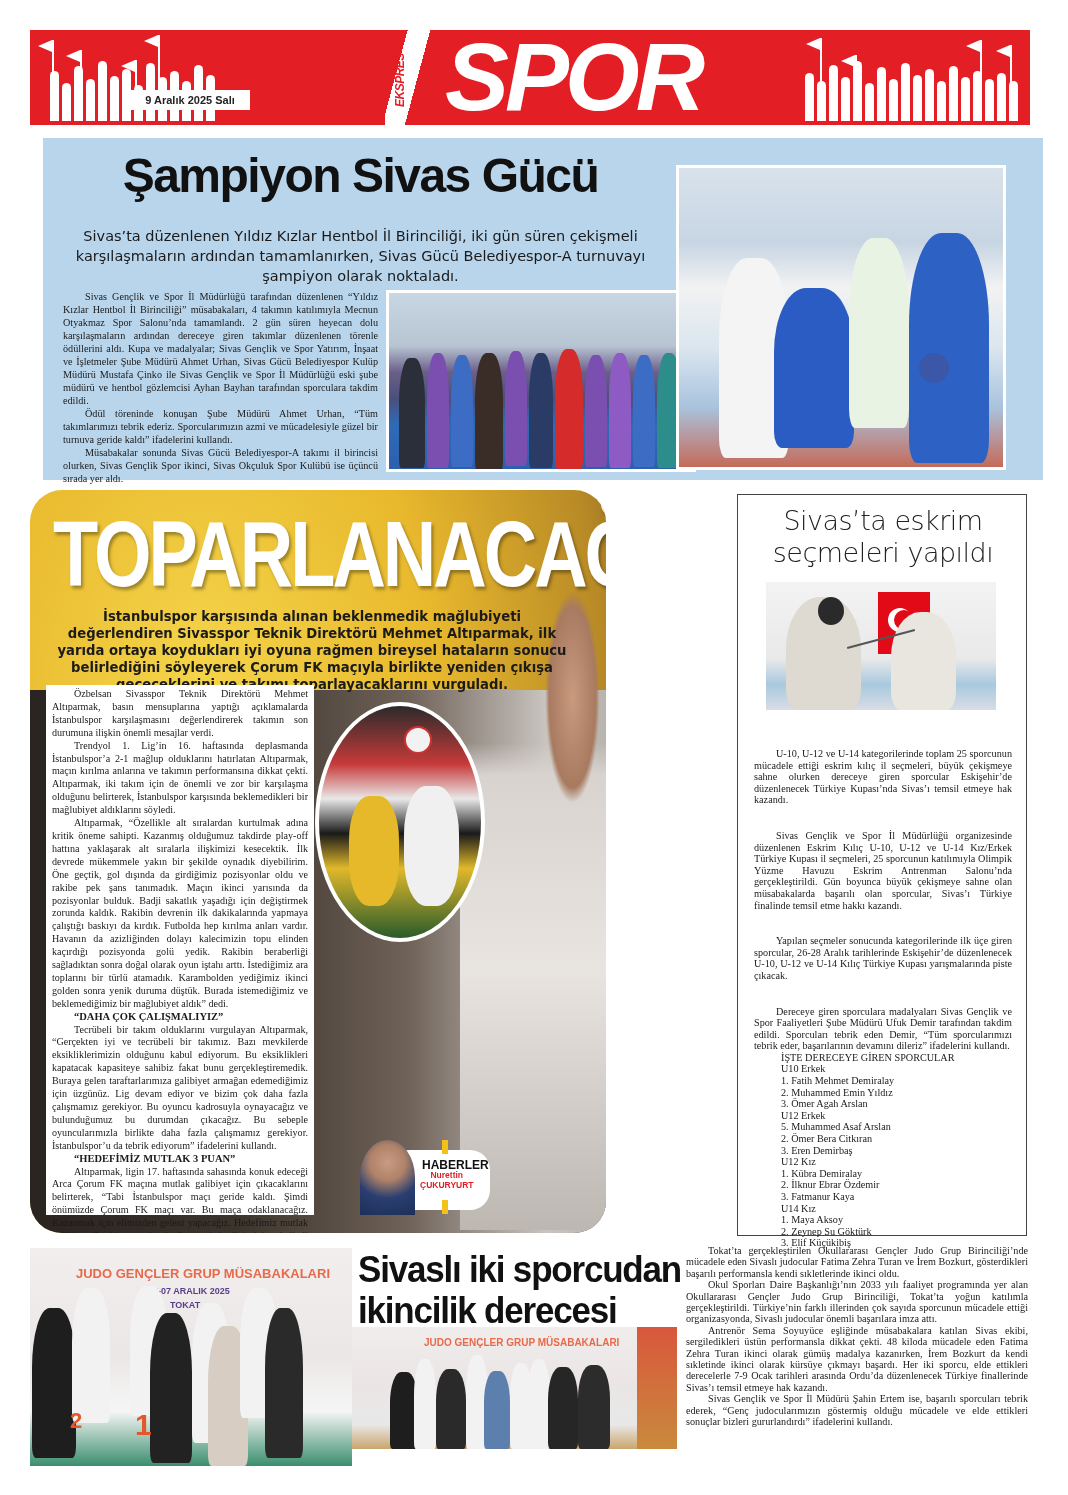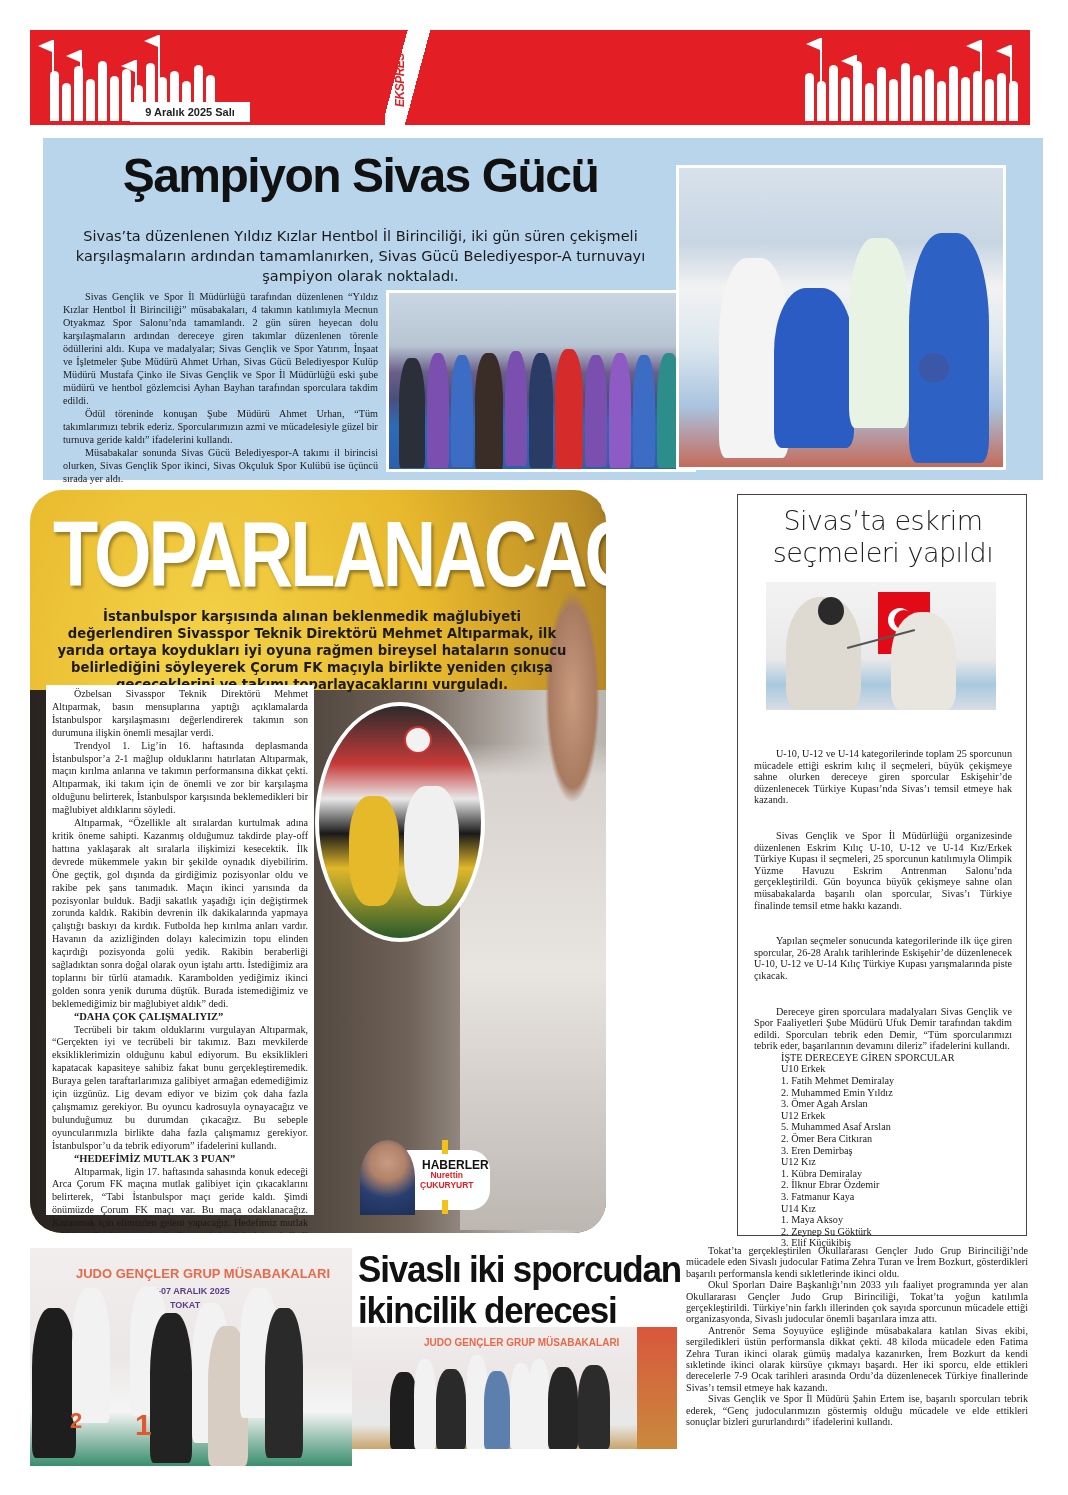--- a/index.html
+++ b/index.html
@@ -10,21 +10,21 @@
   .masthead { position: absolute; left: 30px; top: 30px; width: 1000px; height: 95px; }
   .mast-left { position: absolute; left: 0; top: 0; width: 355px; height: 95px; background: #e31e24; }
   .mast-right-bar { position: absolute; left: 405px; top: 0; width: 595px; height: 95px; background: #e31e24; }
   .mast-slant { position: absolute; left: 355px; top: 0; width: 50px; height: 95px;
     background: linear-gradient(105deg, #e31e24 0%, #e31e24 30%, #fff 30%, #fff 60%, #e31e24 60%); }
   .crowd { position: absolute; bottom: 4px; height: 70px; display: flex; align-items: flex-end; gap: 3px; }
   .crowd span { display: block; width: 9px; background: #fff; border-radius: 5px 5px 0 0; }
   .flag { position: absolute; width: 2px; background: #fff; }
   .flag::after { content: ""; position: absolute; left: -14px; top: 0; border-right: 14px solid #fff;
     border-top: 6px solid transparent; border-bottom: 6px solid transparent; }
-  .date-box { position: absolute; left: 100px; top: 72px; width: 120px; height: 20px; background: #fff;
+  .date-box { position: absolute; left: 100px; top: 60px; width: 120px; height: 20px; background: #fff;
     font-family: "Liberation Sans", sans-serif; font-size: 11px; font-weight: bold; color: #222;
     text-align: center; line-height: 20px; }
   .ekspres { position: absolute; left: 363px; top: 10px; width: 30px; height: 80px;
     font-family: "Liberation Sans", sans-serif; font-style: italic; font-weight: bold; font-size: 12px;
     color: #e31e24; writing-mode: vertical-rl; transform: rotate(180deg); text-align: center; letter-spacing: -0.5px; }
   .spor-logo { position: absolute; left: 415px; top: -6px; font-family: "Liberation Sans", sans-serif;
     font-weight: bold; font-style: italic; font-size: 96px; color: #fff; letter-spacing: -4px; line-height: 105px; }
 
   
   .sampiyon { position: absolute; left: 30px; top: 138px; width: 1000px; height: 342px; background: #b8d5ec; margin-left: 13px; }
@@ -147,20 +147,21 @@
         <span style="height:52px"></span>
         <span style="height:40px"></span>
         <span style="height:55px"></span>
         <span style="height:44px"></span>
         <span style="height:50px"></span>
         <span style="height:42px"></span>
         <span style="height:48px"></span>
         <span style="height:40px"></span>
     </div>
   </div>
+  <div class="spor-logo">SPOR</div>
 </header>
 
 <section class="sampiyon">
   <h1 class="samp-title">Şampiyon Sivas Gücü</h1>
   <p class="samp-lead">Sivas’ta düzenlenen Yıldız Kızlar Hentbol İl Birinciliği, iki gün süren çekişmeli karşılaşmaların ardından tamamlanırken, Sivas Gücü Belediyespor-A turnuvayı şampiyon olarak noktaladı.</p>
   <div class="samp-body">
     <p>Sivas Gençlik ve Spor İl Müdürlüğü tarafından düzenlenen “Yıldız Kızlar Hentbol İl Birinciliği” müsabakaları, 4 takımın katılımıyla Mecnun Otyakmaz Spor Salonu’nda tamamlandı. 2 gün süren heyecan dolu karşılaşmaların ardından dereceye giren takımlar düzenlenen törenle ödüllerini aldı. Kupa ve madalyalar; Sivas Gençlik ve Spor Yatırım, İnşaat ve İşletmeler Şube Müdürü Ahmet Urhan, Sivas Gücü Belediyespor Kulüp Müdürü Mustafa Çinko ile Sivas Gençlik ve Spor İl Müdürlüğü eski şube müdürü ve hentbol gözlemcisi Ayhan Bayhan tarafından sporculara takdim edildi.</p>
     <p>Ödül töreninde konuşan Şube Müdürü Ahmet Urhan, “Tüm takımlarımızı tebrik ederiz. Sporcularımızın azmi ve mücadelesiyle güzel bir turnuva geride kaldı” ifadelerini kullandı.</p>
     <p>Müsabakalar sonunda Sivas Gücü Belediyespor-A takımı il birincisi olurken, Sivas Gençlik Spor ikinci, Sivas Okçuluk Spor Kulübü ise üçüncü sırada yer aldı.</p>
   </div>

